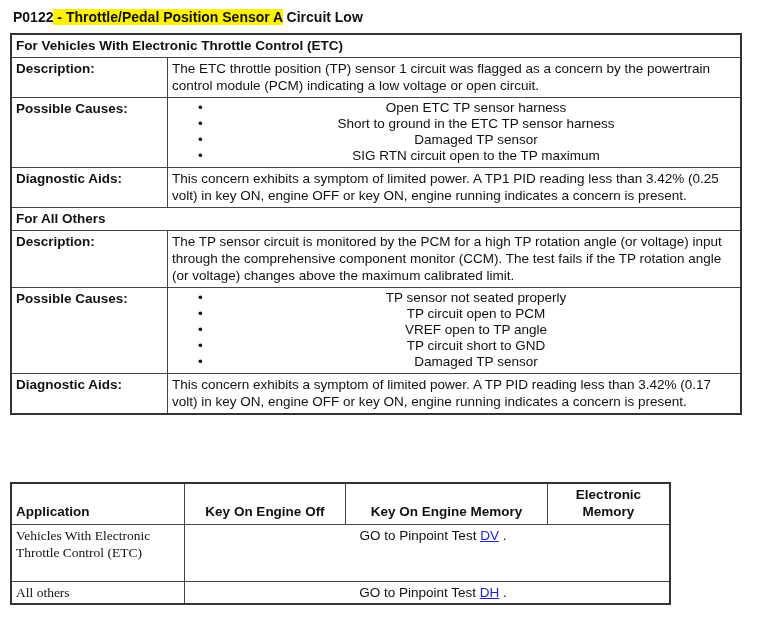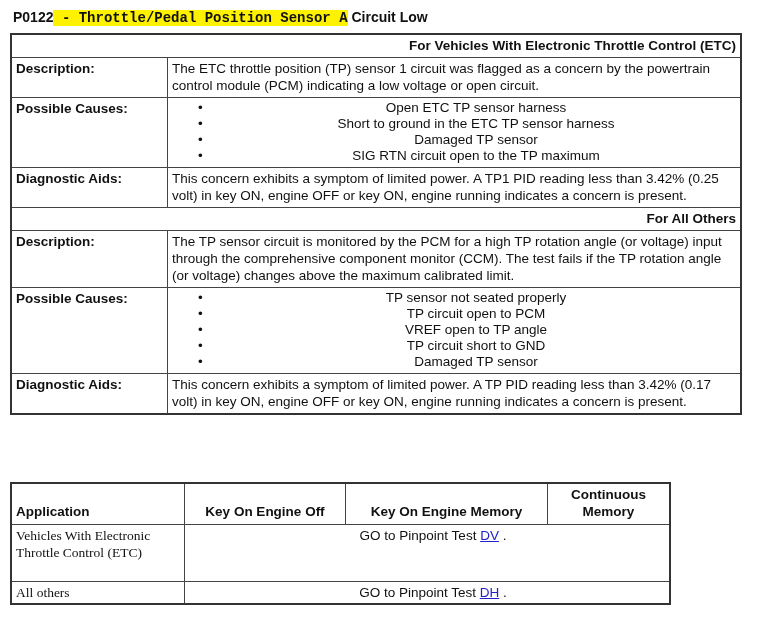--- a/index.html
+++ b/index.html
@@ -5,30 +5,30 @@
     html, body { margin: 0; padding: 0; background: #ffffff; }
     body {
       width: 768px; height: 644px; position: relative; overflow: hidden;
       font-family: "Liberation Sans", sans-serif; color: #111;
       font-size: 13.5px;
     }
     .title {
       position: absolute; left: 13px; top: 9px;
       font-weight: bold; font-size: 14px; white-space: nowrap;
     }
-    .hl { background: #fff200; font-family: Liberation Mono, monospace; }
+    .hl { background: #fff200; }
     table.main {
       position: absolute; left: 10px; top: 33px; width: 732px;
       border-collapse: collapse; border: 2px solid #333;
     }
     table.main td {
       border: 1.5px solid #444; vertical-align: top;
       padding: 2px 4px 3px 4px; line-height: 17px;
     }
-    td.section { font-weight: bold; padding: 3px 4px; text-align: right; }
+    td.section { font-weight: bold; padding: 3px 4px; }
     td.lbl { font-weight: bold; width: 147px; }
     td.val { }
     ul.causes { margin: 0; padding: 0 0 0 44px; list-style: none; }
     ul.causes li { position: relative; line-height: 16px; text-align: center; }
     ul.causes li::before {
       content: "\2022"; position: absolute; left: -18px; top: 0;
     }
     table.app {
       position: absolute; left: 10px; top: 482px; width: 661px;
       border-collapse: collapse; border: 2px solid #333;
@@ -98,21 +98,21 @@
   </tr>
 </tbody>
   </table>
 
 <table class="app">
   <tbody>
       <tr>
     <th class="first">Application</th>
     <th class="c2">Key On Engine Off</th>
     <th class="c3">Key On Engine Memory</th>
-    <th>Continuous Memory</th>
+    <th>Electronic Memory</th>
   </tr>
   <tr>
     <td class="app-name" style="height:52px;">Vehicles With Electronic Throttle Control (ETC)</td>
     <td colspan="3" class="go"><span>GO to Pinpoint Test </span><a class="link" href="#">DV</a><span> .</span></td>
   </tr>
   <tr>
     <td class="app-name">All others</td>
     <td colspan="3" class="go"><span>GO to Pinpoint Test </span><a class="link" href="#">DH</a><span> .</span></td>
   </tr>
 </tbody>

